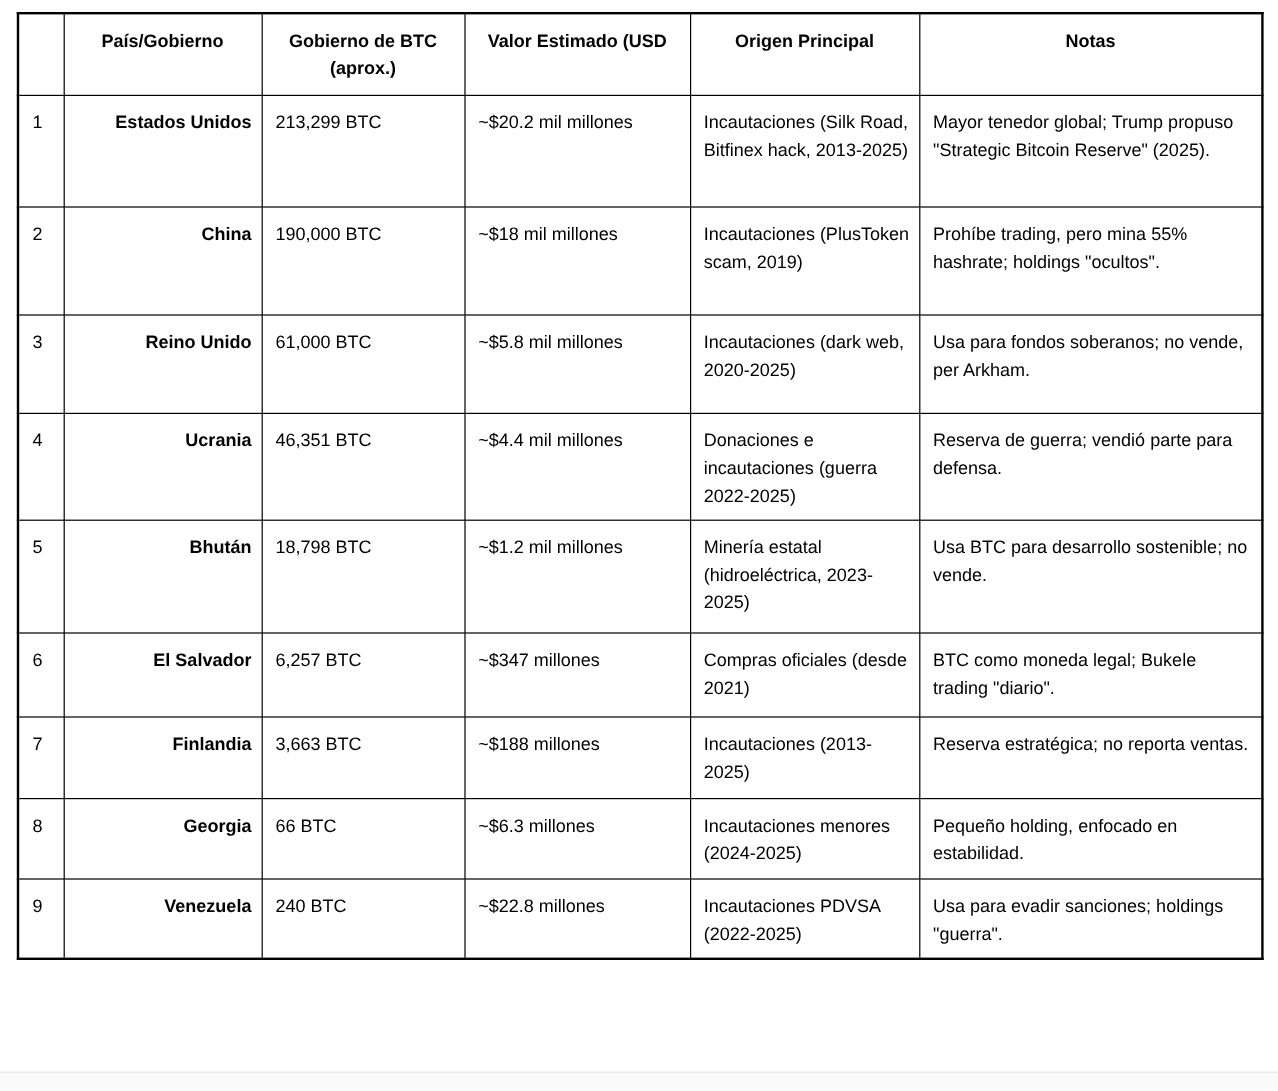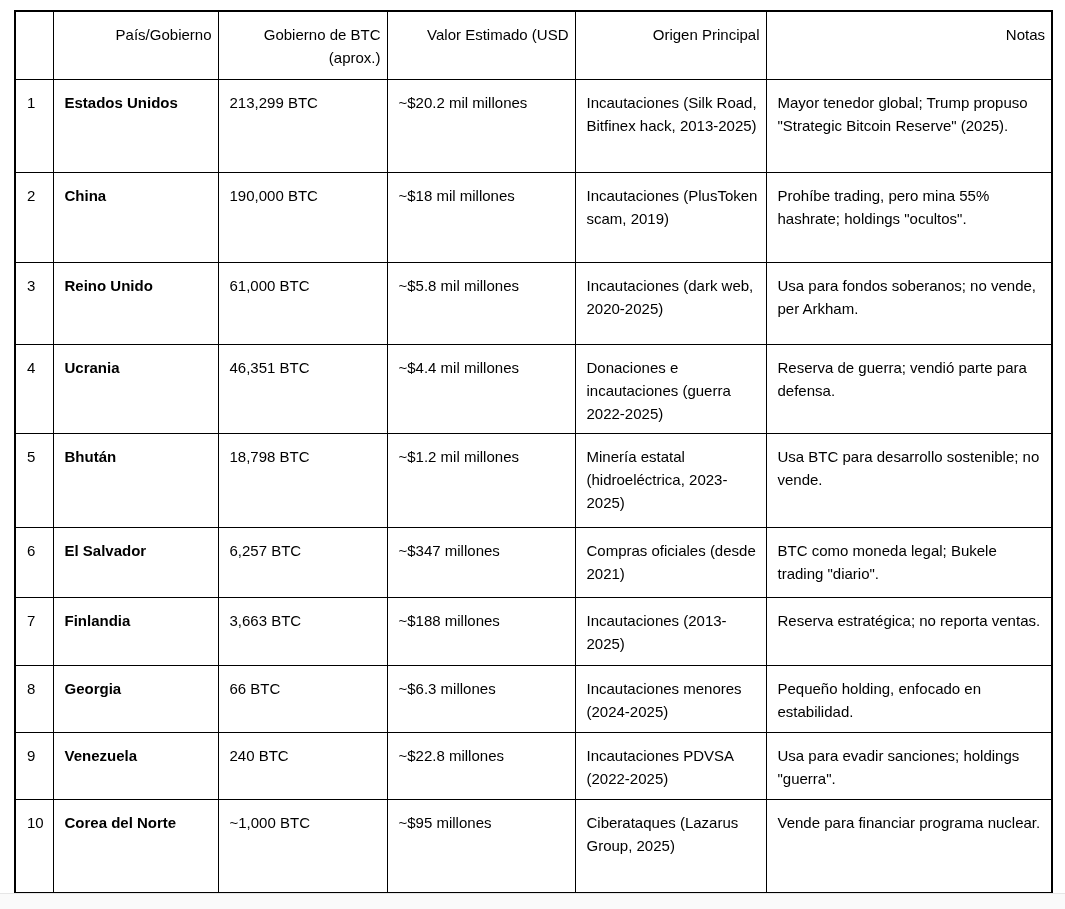--- a/index.html
+++ b/index.html
@@ -29,31 +29,32 @@
     border: 1.5px solid #000000;
     vertical-align: top;
     font-size: 15px;
     line-height: 23px;
     padding: 11px 8px 8px 11px;
     overflow: hidden;
     word-wrap: break-word;
     background: #ffffff;
   }
   table.btc-table th {
-    font-weight: normal;
-    text-align: right;
+    font-weight: bold;
+    text-align: center;
     padding-left: 6px;
     padding-right: 6px;
   }
   td.cell-num {
     padding-left: 7px;
     font-weight: normal;
   }
   td.cell-pais {
     font-weight: bold;
+    text-align: right;
   }
   
   tr.hdr   { height: 68px; }
   tr.r1    { height: 93px; }
   tr.r2    { height: 90px; }
   tr.r3    { height: 82px; }
   tr.r4    { height: 86px; }
   tr.r5    { height: 94px; }
   tr.r6    { height: 70px; }
   tr.r7    { height: 68px; }
@@ -167,25 +168,17 @@
 
       <tr class="r9">
         <td class="cell-num">9</td>
         <td class="cell-pais">Venezuela</td>
         <td>240 BTC</td>
         <td>~$22.8 millones</td>
         <td>Incautaciones PDVSA (2022-2025)</td>
         <td>Usa para evadir sanciones; holdings "guerra".</td>
       </tr>
 
-      <tr class="r10">
-        <td class="cell-num">10</td>
-        <td class="cell-pais">Corea del Norte</td>
-        <td>~1,000 BTC</td>
-        <td>~$95 millones</td>
-        <td>Ciberataques (Lazarus Group, 2025)</td>
-        <td>Vende para financiar programa nuclear.</td>
-      </tr>
     </tbody>
   </table>
 </div>
 
 <div class="bottom-strip"></div>
 
 </body></html>

